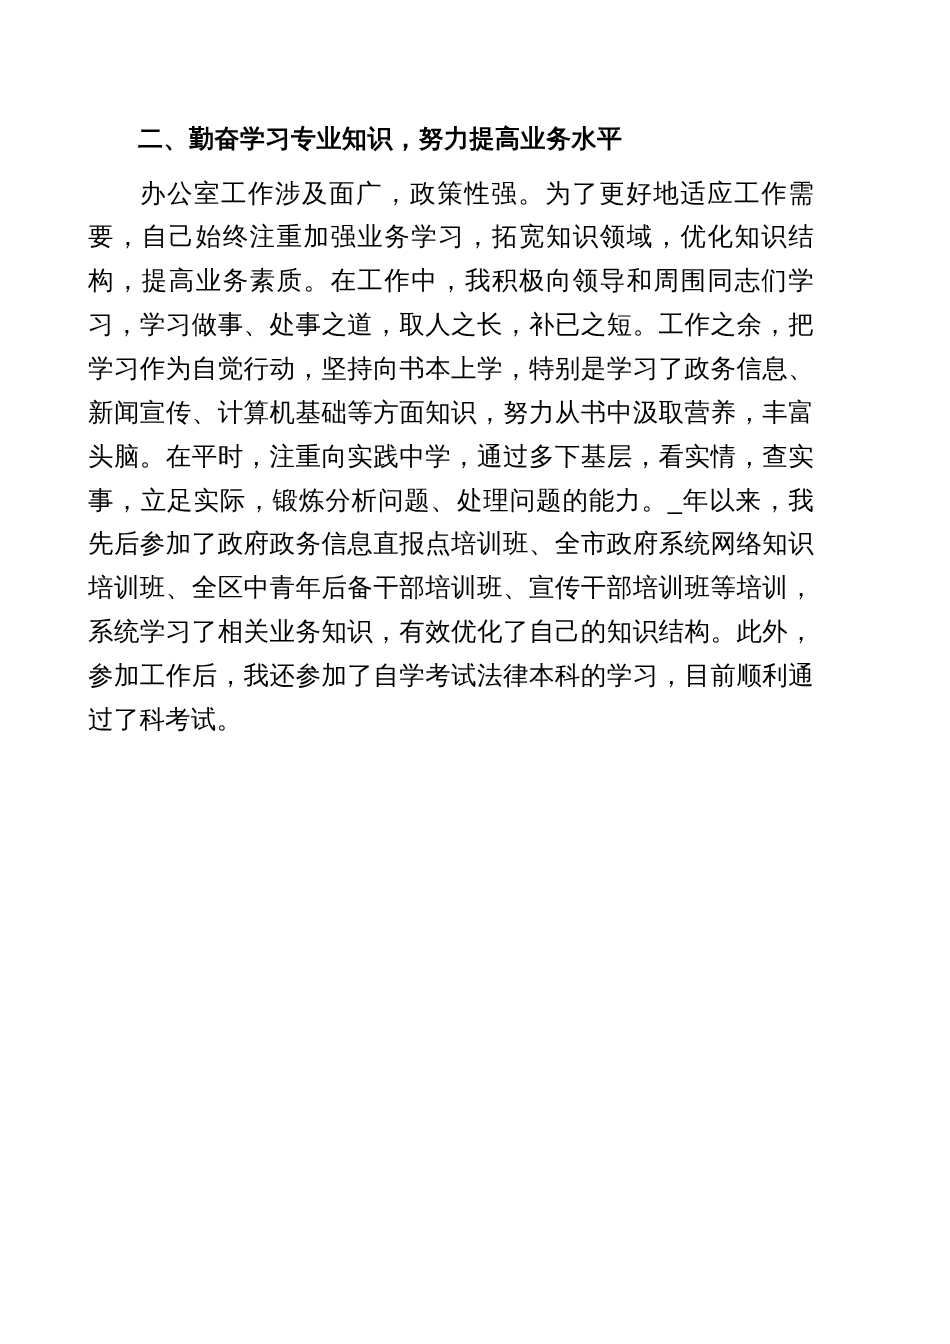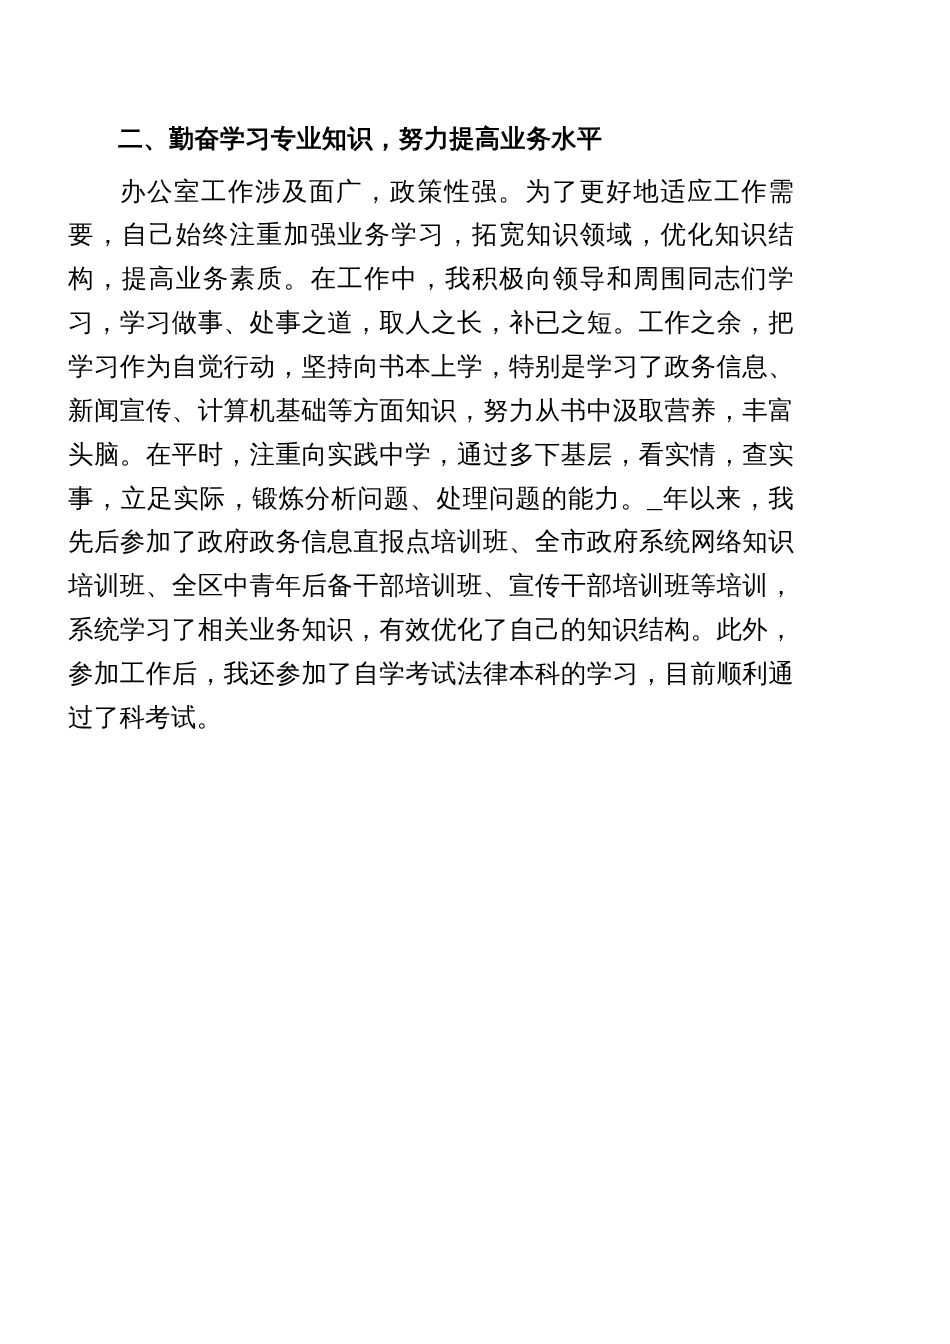--- a/index.html
+++ b/index.html
@@ -13,21 +13,21 @@
     font-family: "Liberation Serif", "DejaVu Serif", serif;
     color: #000000;
     overflow: hidden;
   }
   .page {
     position: relative;
     width: 919px;
     height: 1344px;
     background: #ffffff;
     box-sizing: border-box;
-    padding: 120px 112px 60px 68px;
+    padding: 120px 112px 60px 88px;
   }
   .doc-body {
     width: 726px;
   }
   h2.section-heading {
     font-family: "DejaVu Sans", "Liberation Sans", sans-serif;
     font-size: 25px;
     font-weight: bold;
     line-height: 1.5;
     margin: 0 0 10px 0;
@@ -37,21 +37,21 @@
   }
   p.para {
     font-size: 25.5px;
     line-height: 1.72;
     margin: 14px 0 2px 0;
     text-indent: 52px;
     text-align: justify;
     text-justify: inter-ideograph;
     letter-spacing: 0.2px;
     color: #000000;
-    font-family: Liberation Mono, monospace;
+    font-family: Liberation Sans, sans-serif;
   }
   p.para:last-child {
     margin-bottom: 0;
   }
 </style>
 </head>
 <body>
 
 <div class="page">
   <div class="doc-body">

